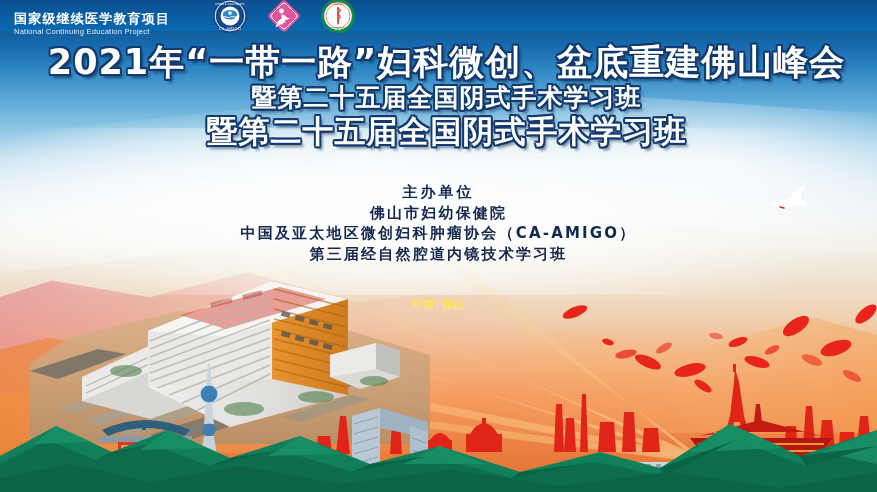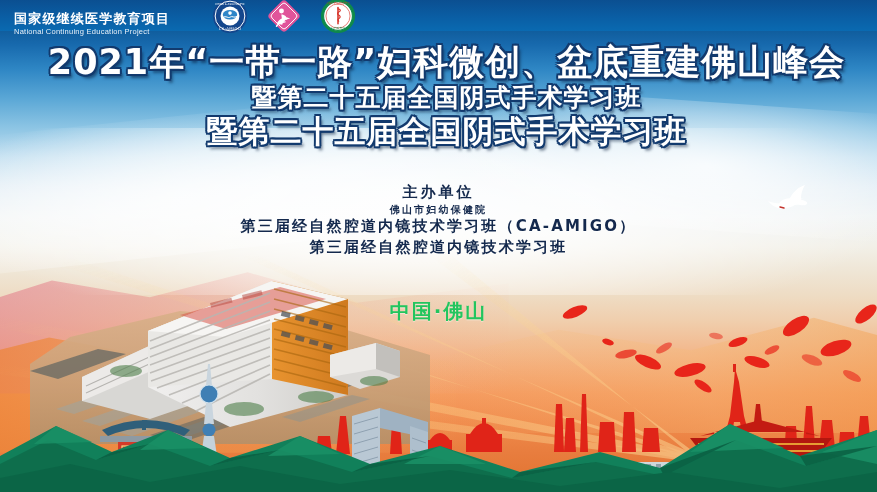--- a/index.html
+++ b/index.html
@@ -166,33 +166,33 @@
   }
   .org-line {
     font-family:"DejaVu Sans","Liberation Sans",sans-serif;
     font-weight:bold;
     color:#14294d;
     letter-spacing:2.2px;
     line-height:1.38;
     text-shadow:0 1px 1px rgba(255,255,255,.55);
   }
   .org-head { font-size:15px; letter-spacing:3px; }
-  .org-1 { font-size:10px; }
+  .org-1 { font-size:15px; }
   .org-2 { font-size:15px; }
   .org-3 { font-size:15px; }
 
   
   .place-block {
     position:absolute; left:0; right:0; top:296px;
     text-align:center; z-index:14;
   }
   .place-line {
     font-family:"DejaVu Sans","Liberation Sans",sans-serif;
-    font-weight:bold; color:#22c55e;
-    font-size:20px; letter-spacing:2px; line-height:1.5;
+    font-weight:bold; color:#fde047;
+    font-size:10px; letter-spacing:2px; line-height:1.5;
     text-shadow:0 1px 1px rgba(255,255,255,.5);
   }
 
   .hospital {
     position:absolute; left:30px; bottom:48px;
     width:400px; height:185px;
     z-index:9;
   }
   .hospital svg { display:block; width:100%; height:100%; }
 
@@ -282,21 +282,21 @@
 
   <div class="title-block">
     <div class="tline tline-1">2021年“一带一路”妇科微创、盆底重建佛山峰会</div>
     <div class="tline tline-2">暨第二十五届全国阴式手术学习班</div>
     <div class="tline tline-3">暨第二十五届全国阴式手术学习班</div>
   </div>
 
   <div class="org-block">
     <div class="org-line org-head">主办单位</div>
     <div class="org-line org-1">佛山市妇幼保健院</div>
-    <div class="org-line org-2">第三届经自然腔道内镜技术学习班（CA-AMIGO）</div>
+    <div class="org-line org-2">中国及亚太地区微创妇科肿瘤协会（CA-AMIGO）</div>
     <div class="org-line org-3">第三届经自然腔道内镜技术学习班</div>
   </div>
 
   <div class="place-block">
     <div class="place-line">中国·佛山</div>
   </div>
 
   <div class="petals">
     <svg viewBox="0 0 877 130" preserveAspectRatio="none">
       <g fill="#e8251a">

